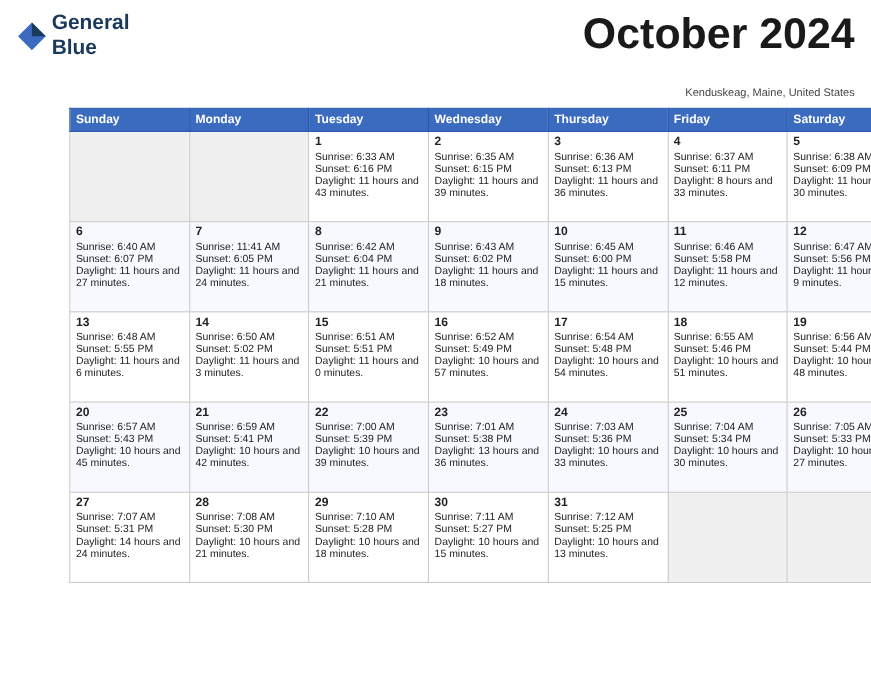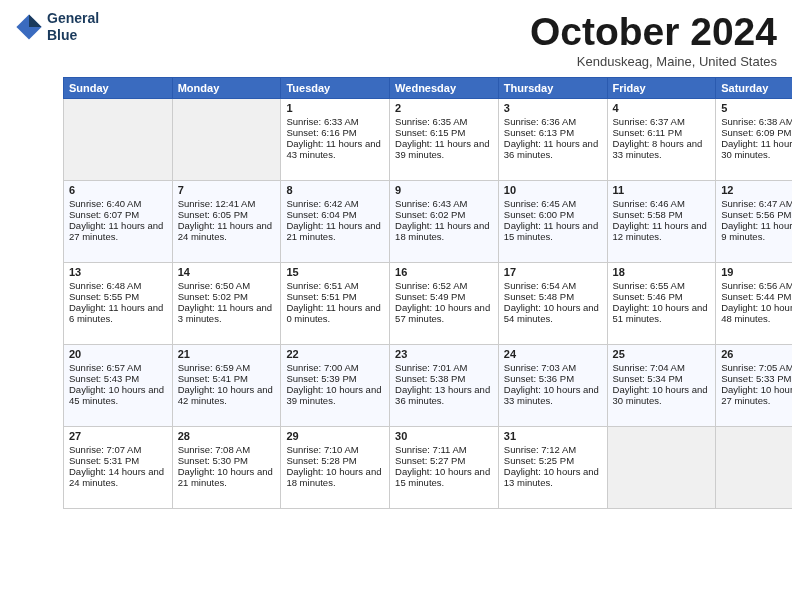--- a/index.html
+++ b/index.html
@@ -20,40 +20,41 @@
       justify-content: space-between;
       align-items: flex-start;
       margin-bottom: 8px;
     }
     .logo {
       display: flex;
       align-items: center;
       gap: 4px;
     }
     .logo-text {
-      font-size: 14px;
+      font-size: 19px;
       font-weight: bold;
       color: #1a3a5c;
       line-height: 1.2;
     }
     .logo-icon {
       width: 28px;
       height: 28px;
     }
     .title-block {
       text-align: right;
     }
     .main-title {
       font-size: 39px;
       font-weight: bold;
       color: #1a1a1a;
     }
     .subtitle {
-      font-size: 13px;
+      font-size: 10px;
       color: #444;
+      margin-top: 25px;
     }
     table {
       width: 100%;
       border-collapse: collapse;
       table-layout: fixed;
       margin-left: 48px;
     }
     th {
       background: #3a6bbf;
       color: #fff;
@@ -156,21 +157,21 @@
         </tr>
         <tr>
           <td>
             <div class="day-num">6</div>
             <div>Sunrise: 6:40 AM</div>
             <div>Sunset: 6:07 PM</div>
             <div>Daylight: 11 hours and 27 minutes.</div>
           </td>
           <td>
             <div class="day-num">7</div>
-            <div>Sunrise: 12:41 AM</div>
+            <div>Sunrise: 11:41 AM</div>
             <div>Sunset: 6:05 PM</div>
             <div>Daylight: 11 hours and 24 minutes.</div>
           </td>
           <td>
             <div class="day-num">8</div>
             <div>Sunrise: 6:42 AM</div>
             <div>Sunset: 6:04 PM</div>
             <div>Daylight: 11 hours and 21 minutes.</div>
           </td>
           <td>

